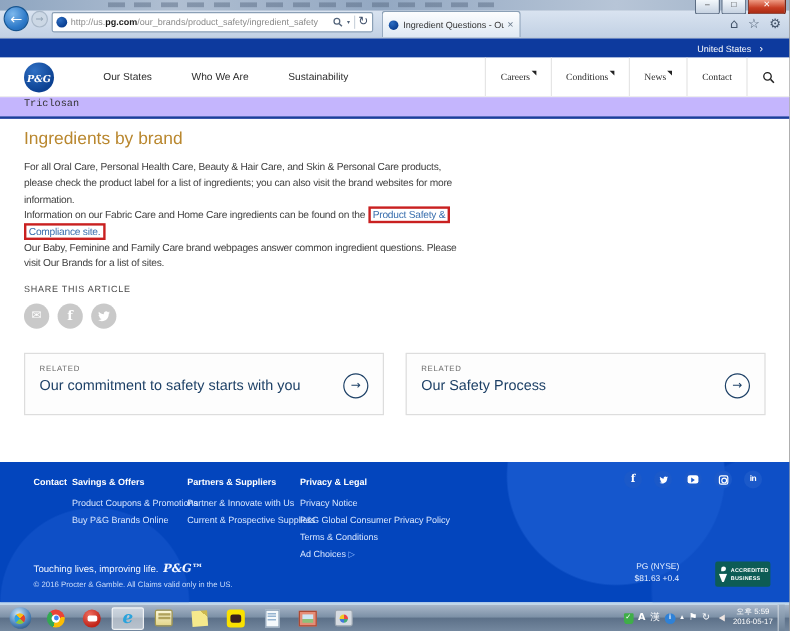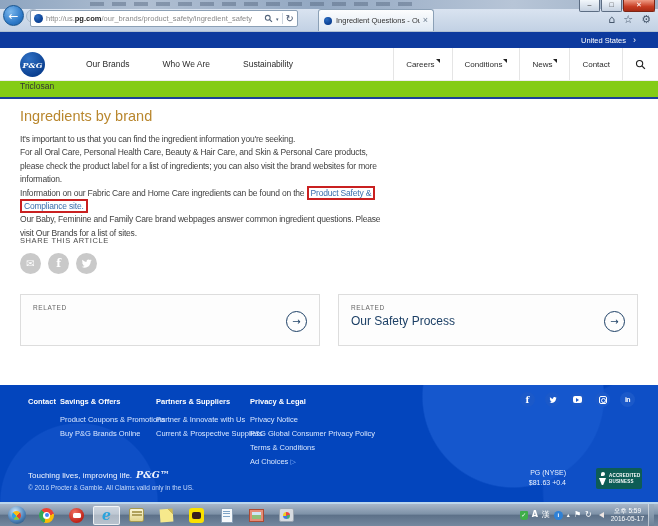--- a/index.html
+++ b/index.html
@@ -19,21 +19,21 @@
   .wc.close{width:30px;background:linear-gradient(#ef9c85,#c73c22 60%,#a82c15);color:#fff;border-color:#7c2515;}
 
   
   .chrome{position:absolute;top:9px;left:0;width:100%;height:23px;
     background:linear-gradient(#d9e3f0,#c2d1e4);border-bottom:1px solid #aebfd2;box-sizing:border-box;}
   .back-btn{position:absolute;left:3px;top:-4px;width:21px;height:21px;border-radius:50%;
     background:radial-gradient(circle at 35% 30%,#7db8ec,#2e7ac9 62%,#1a5da6);border:1px solid #16548f;
     color:#fff;font-size:12px;line-height:20px;text-align:center;box-sizing:border-box;}
   .fwd-btn{position:absolute;left:26px;top:0;width:14px;height:14px;border-radius:50%;
     background:#ccd8e5;border:1px solid #a9b8c9;color:#93a4b6;font-size:8px;line-height:12px;text-align:center;box-sizing:border-box;}
-  .address-bar{position:absolute;left:30px;top:1px;width:268px;height:17px;background:#fff;
+  .address-bar{position:absolute;left:43px;top:1px;width:268px;height:17px;background:#fff;
     border:1px solid #8ba0b6;border-radius:2px;display:flex;align-items:center;padding:0 3px;box-sizing:border-box;}
   .favicon{width:9px;height:9px;border-radius:50%;flex:none;
     background:radial-gradient(circle at 35% 30%,#2b6cc1,#0a3f92 70%);}
   .url{font-size:7.5px;color:#8a8a8a;white-space:nowrap;overflow:hidden;margin-left:3px;}
   .url .dom{color:#1b1b1b;font-weight:bold;}
   .addr-icons{margin-left:auto;display:flex;align-items:center;gap:3px;color:#53647a;}
   .addr-icons .sep{width:1px;height:11px;background:#ccd4dd;}
   .glyph{font-family:"DejaVu Sans",sans-serif;}
   .tab{position:absolute;left:318px;top:0;width:116px;height:22px;
     background:linear-gradient(#fcfdfe,#dfe9f3);border:1px solid #8ba0b6;border-bottom:none;
@@ -50,24 +50,24 @@
     display:flex;justify-content:flex-end;align-items:center;gap:7px;padding-right:22px;}
   .region-band .chev{font-size:9px;line-height:1;}
   .navbar{position:relative;height:32px;background:#fff;border-bottom:1px solid #ededed;}
   .logo{position:absolute;left:20px;top:4px;width:25px;height:25px;border-radius:50%;
     background:radial-gradient(circle at 35% 28%,#2f70c4,#0b4091 72%);color:#fff;
     font-family:"DejaVu Serif",serif;font-style:italic;font-weight:bold;font-size:8px;
     display:flex;align-items:center;justify-content:center;}
   .nav-left{position:absolute;left:86px;top:0;height:100%;display:flex;gap:33px;align-items:center;
     font-size:8.5px;color:#2b2b2b;}
   .nav-right{position:absolute;right:0;top:0;height:100%;display:flex;font-size:8px;color:#2b2b2b;}
-  .nav-cell{border-left:1px solid #e5e5e5;display:flex;align-items:center;padding:0 12px;}
+  .nav-cell{border-left:1px solid #e5e5e5;display:flex;align-items:center;padding:0 12px;font-family:Liberation Serif, serif;}
   .ext-arrow{width:0;height:0;border-top:4px solid #222;border-left:4px solid transparent;
     margin:-7px 0 0 1px;}
-  .sub-bar{position:relative;height:16px;background:#84cc16;border-bottom:2px solid #1a3f9a;}
+  .sub-bar{position:relative;height:16px;background:#c4b5fd;border-bottom:2px solid #1a3f9a;font-family:Liberation Mono, monospace;}
   .breadcrumb{position:absolute;left:20px;top:0;font-size:8.5px;color:#333;}
 
   .content-text{position:absolute;top:76px;left:20px;width:362px;}
   .heading{margin:0 0 9px;font-size:14.5px;font-weight:normal;color:#b9872e;}
   .content-text p{margin:0;font-size:8.5px;letter-spacing:-0.2px;line-height:13.4px;color:#424242;}
   .link{color:#3a6fae;text-decoration:none;}
   .redbox{border:2px solid #c92020;padding:0 2px;}
 
   .share{position:absolute;top:204px;left:20px;}
   .share-label{font-size:7.5px;letter-spacing:.6px;color:#4a4a4a;}
@@ -212,21 +212,21 @@
   <div class="page">
 
     <div class="region-band">
       <span>United States</span>
       <span class="chev">›</span>
     </div>
 
     <div class="navbar">
       <div class="logo">P&amp;G</div>
       <div class="nav-left">
-        <span>Our Brands</span>
+        <span>Our States</span>
         <span>Who We Are</span>
         <span>Sustainability</span>
       </div>
       <div class="nav-right">
         <span class="nav-cell">
             <span>Careers</span>
             <i class="ext-arrow"></i>
           </span>
         <span class="nav-cell">
             <span>Conditions</span>
@@ -247,21 +247,20 @@
         </span>
       </div>
     </div>
 
     <div class="sub-bar">
       <span class="breadcrumb">Triclosan</span>
     </div>
 
     <div class="content-text">
       <h1 class="heading">Ingredients by brand</h1>
-      <p>It's important to us that you can find the ingredient information you're seeking.</p>
       <p>For all Oral Care, Personal Health Care, Beauty &amp; Hair Care, and Skin &amp; Personal Care products, please check the product label for a list of ingredients; you can also visit the brand websites for more information.</p>
       <p><span>Information on our Fabric Care and Home Care ingredients can be found on the</span>
         <a class="link redbox">Product Safety &amp;</a><br>
         <a class="link redbox">Compliance site.</a>
       </p>
       <p>Our Baby, Feminine and Family Care brand webpages answer common ingredient questions. Please visit Our Brands for a list of sites.</p>
     </div>
 
     <div class="share">
       <div class="share-label">SHARE THIS ARTICLE</div>
@@ -276,20 +275,21 @@
           <svg width="11" height="11" viewBox="0 0 24 24">
               <path fill="#fff" d="M23 5.1c-.8.4-1.6.6-2.5.8.9-.5 1.6-1.4 1.9-2.4-.8.5-1.8.9-2.8 1.1-.8-.9-2-1.4-3.2-1.4-2.4 0-4.4 2-4.4 4.4 0 .3 0 .7.1 1-3.6-.2-6.9-1.9-9-4.6-.4.7-.6 1.5-.6 2.3 0 1.5.8 2.9 2 3.7-.7 0-1.4-.2-2-.5v.1c0 2.1 1.5 3.9 3.5 4.3-.4.1-.8.2-1.2.2-.3 0-.6 0-.8-.1.6 1.8 2.2 3 4.1 3.1-1.5 1.2-3.4 1.9-5.5 1.9H1.5c2 1.3 4.3 2 6.8 2 8.2 0 12.7-6.8 12.7-12.7v-.6c.9-.6 1.6-1.4 2.2-2.3z"></path>
             </svg>
         </div>
       </div>
     </div>
 
     <div class="related-row">
       <div class="card">
         <div class="card-label">RELATED</div>
+        <div class="card-title">Our commitment to safety starts with you</div>
         <div class="card-arrow glyph">→</div>
       </div>
       <div class="card">
         <div class="card-label">RELATED</div>
         <div class="card-title">Our Safety Process</div>
         <div class="card-arrow glyph">→</div>
       </div>
     </div>
 
     <div class="footer">

